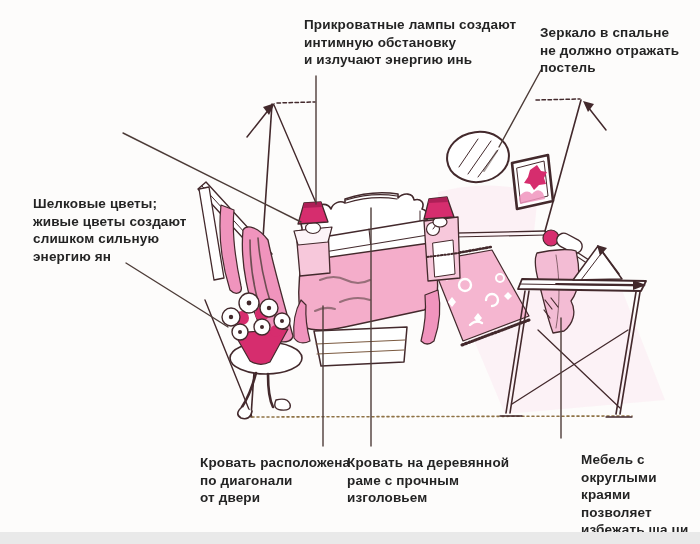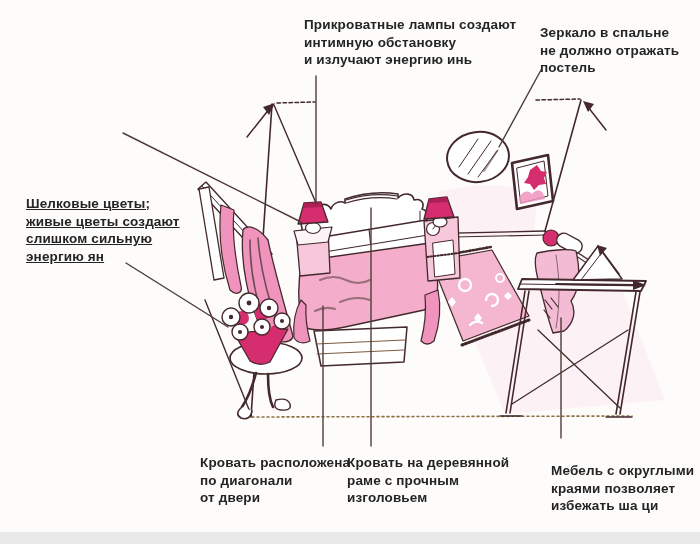--- a/index.html
+++ b/index.html
@@ -14,24 +14,24 @@
     font-family:"Liberation Sans", sans-serif; overflow:hidden;
   }
   .stage svg{position:absolute; inset:0;}
   .label{
     position:absolute; white-space:pre-line; color:var(--text);
     font-size:13.5px; line-height:17.5px; font-weight:bold; letter-spacing:.15px;
   }
   .lbl-lamps       {left:304px; top:16px;}
   .lbl-mirror      {left:540px; top:24px;}
   .lbl-nightstands {left:18px;  top:76px;}
-  .lbl-flowers     {left:26px;  top:195px;text-decoration:underline;}
+  .lbl-flowers     {left:33px;  top:195px;}
   .lbl-bedpos      {left:200px; top:454px;}
   .lbl-bedframe    {left:347px; top:454px;}
-  .lbl-furniture   {left:551px; top:451px;margin-top:11px;}
+  .lbl-furniture   {left:581px; top:451px;}
 
   
   .o   {stroke:var(--ink); fill:none; stroke-linecap:round; stroke-linejoin:round;}
   .s-ink  {stroke:var(--ink); stroke-linecap:round; stroke-linejoin:round;}
   .s-lead {stroke:var(--lead); stroke-linecap:round;}
   .s-white{stroke:#fff; stroke-linecap:round; fill:none;}
   .s-wood {stroke:var(--wood-line); stroke-linecap:round;}
   .s-dot  {stroke:var(--floor-dot); stroke-linecap:round;}
   .f-w    {fill:#fff;}
   .f-ink  {fill:var(--ink);}

